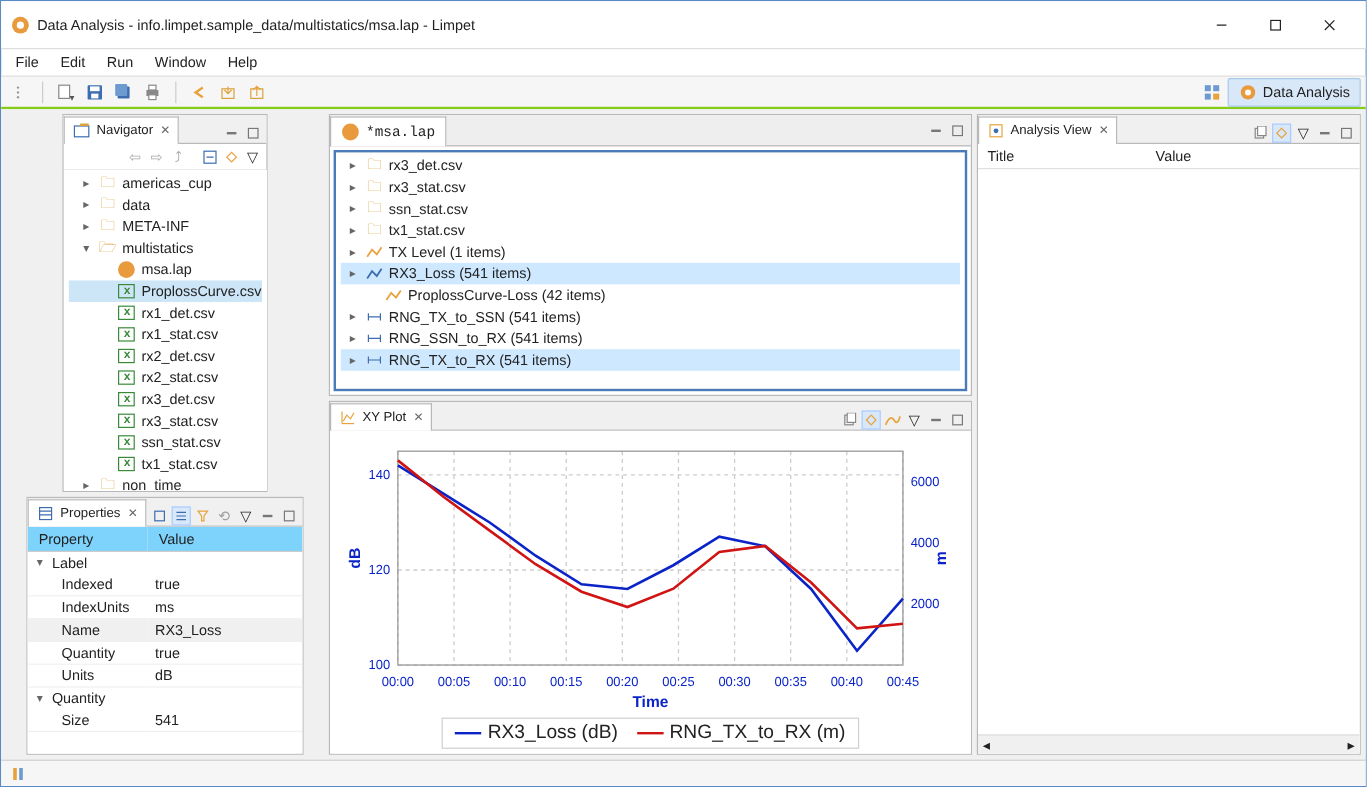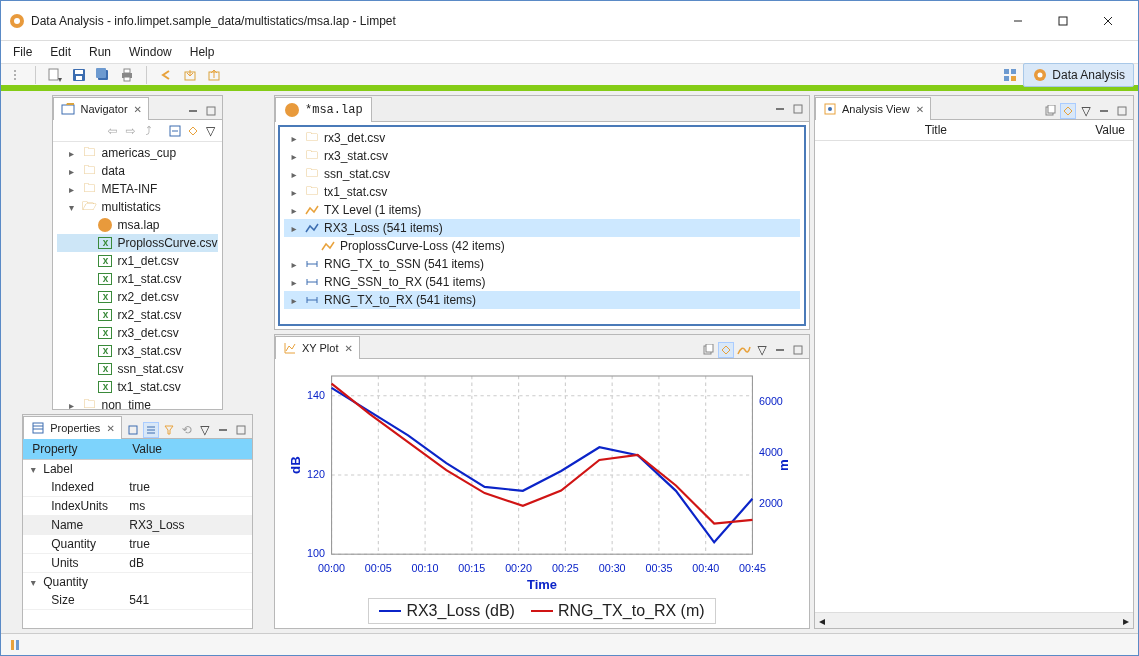--- a/index.html
+++ b/index.html
@@ -5,21 +5,21 @@
   * { box-sizing: border-box; }
   html, body { margin:0; padding:0; font-family: "Segoe UI", Tahoma, sans-serif; font-size:12px; color:#222; background:#fff; }
   .window { width:1139px; height:656px; border:1px solid #5a8ac6; display:flex; flex-direction:column; background:#fff; }
   .titlebar { height:40px; display:flex; align-items:center; padding:0 8px; background:#fff; border-bottom:1px solid #ddd; }
   .titlebar .logo { width:16px; height:16px; margin-right:6px; }
   .titlebar .title { flex:1; font-size:12px; }
   .winbtns { display:flex; gap:0; }
   .winbtn { width:45px; height:28px; display:flex; align-items:center; justify-content:center; }
   .menubar { height:22px; display:flex; align-items:center; padding:0 4px; gap:2px; }
   .menubar .menu { padding:2px 8px; }
-  .toolbar { height:28px; border-top:1px solid #e0e0e0; border-bottom:6px solid #84cc16; display:flex; align-items:center; padding:0 4px; gap:2px; background:#f6f6f6; }
+  .toolbar { height:28px; border-top:1px solid #e0e0e0; border-bottom:2px solid #84cc16; display:flex; align-items:center; padding:0 4px; gap:2px; background:#f6f6f6; }
   .toolbar .sep { width:1px; height:18px; background:#ccc; margin:0 6px; }
   .tbtn { width:22px; height:22px; display:flex; align-items:center; justify-content:center; border-radius:2px; }
   .perspbtn { border:1px solid #a8c8e8; background:#d9e8f8; padding:3px 8px; display:flex; align-items:center; gap:4px; border-radius:2px; }
   .body { flex:1; display:flex; padding:4px; gap:4px; background:#f0f0f0; min-height:0; }
   .leftcol { width:265px; display:flex; flex-direction:column; gap:4px; min-height:0;align-items:center; }
   .midcol { flex:1; display:flex; flex-direction:column; gap:4px; min-height:0; }
   .rightcol { width:320px; display:flex; flex-direction:column; min-height:0; }
   .panel { border:1px solid #b8b8b8; background:#fff; display:flex; flex-direction:column; min-height:0; }
   .tabbar { height:24px; display:flex; align-items:flex-end; background:#f0f0f0; border-bottom:1px solid #b8b8b8; position:relative; }
   .tab { background:#fff; border:1px solid #b8b8b8; border-bottom:none; height:23px; display:flex; align-items:center; padding:0 6px; gap:4px; font-size:11px; position:relative; top:1px; }
@@ -574,21 +574,21 @@
                   <span class="legline" style="background:#d01414"></span>
                   <span>RNG_TX_to_RX (m)</span>
                 </div>
             </div>
           </div>
         </div>
       </div>
     </div>
 
     <div class="rightcol">
-      <div class="panel" style="flex:1;text-align:right;">
+      <div class="panel" style="flex:1;">
         <div class="tabbar">
           <div class="tab">
             <span class="ico">
                 <svg width="12" height="12">
                   <rect x="1" y="1" width="10" height="10" fill="none" stroke="#e8a23c"></rect>
                   <circle cx="6" cy="6" r="2" fill="#3c6db0"></circle>
                 </svg>
               </span>
             <span>Analysis View</span>
             <span class="close">✕</span>

